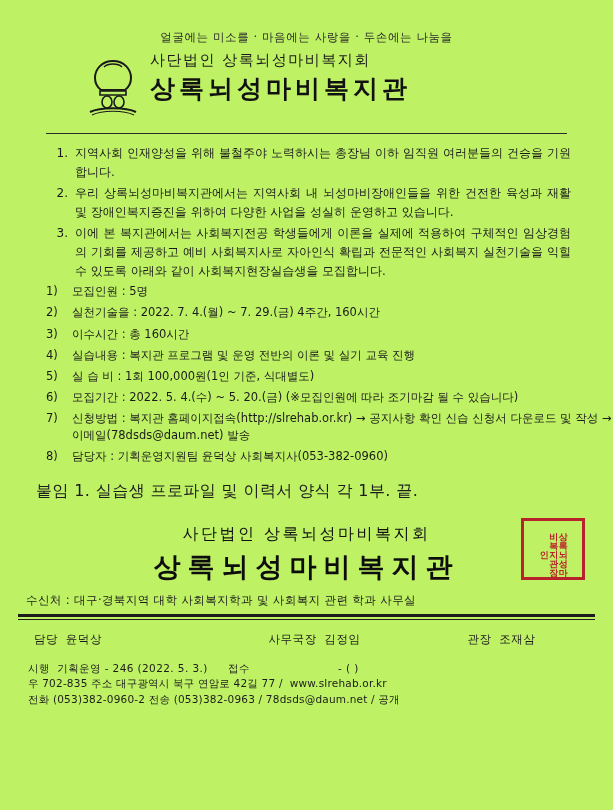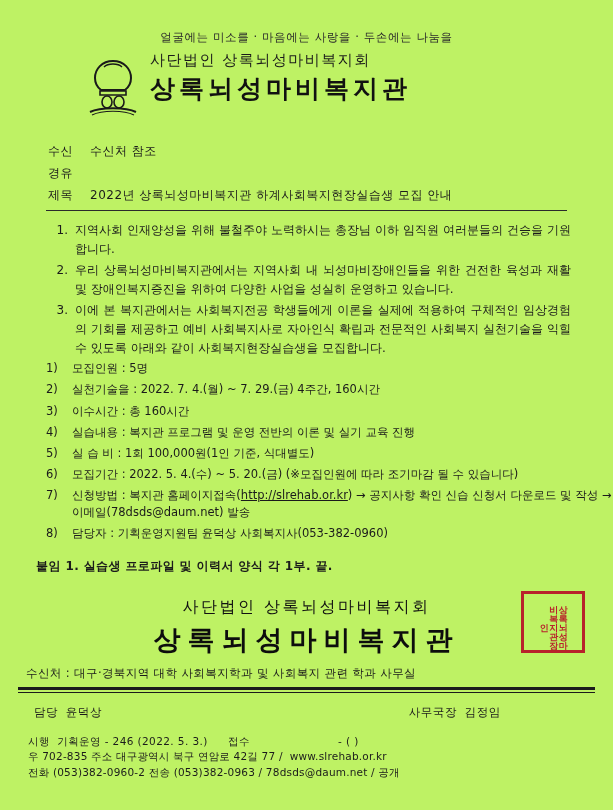--- a/index.html
+++ b/index.html
@@ -114,28 +114,26 @@
     font-size: 11.5px;
     line-height: 1.45;
   }
   .sub-marker {
     flex: 0 0 26px;
   }
   .sub-text {
     flex: 1;
   }
   .sub-text .u {
-    text-decoration: underline;
   }
 
   .attach {
     margin: 16px 0 0 36px;
-    font-size: 12px;
+    font-size: 16px;
     letter-spacing: 0.4px;
-    font-weight: bold;
   }
 
   
   .footer-org {
     text-align: center;
     margin-top: 22px;
     position: relative;
   }
   .footer-small {
     font-size: 16px;
@@ -241,34 +239,20 @@
       <ellipse cx="37" cy="45" rx="5" ry="6" fill="none" stroke="#1a1a1a" stroke-width="1.6"></ellipse>
       <path d="M8 55 C18 50 44 50 54 55" fill="none" stroke="#1a1a1a" stroke-width="2"></path>
       <path d="M10 58 C20 53 42 53 52 58" fill="none" stroke="#1a1a1a" stroke-width="1.2"></path>
     </svg>
     <div class="org-texts">
       <div class="org-name-small">사단법인 상록뇌성마비복지회</div>
       <div class="org-name-big">상록뇌성마비복지관</div>
     </div>
   </div>
 
-  <div class="fields">
-    <div class="field-row">
-      <div class="field-label">수신</div>
-      <div class="field-value">수신처 참조</div>
-    </div>
-    <div class="field-row">
-      <div class="field-label">경유</div>
-      <div class="field-value"></div>
-    </div>
-    <div class="field-row">
-      <div class="field-label">제목</div>
-      <div class="field-value">2022년 상록뇌성마비복지관 하계사회복지현장실습생 모집 안내</div>
-    </div>
-  </div>
 
   <div class="rule"></div>
 
   <div class="body">
     <div class="num-item">
       <div class="num-marker">1.</div>
       <div class="num-text">지역사회 인재양성을 위해 불철주야 노력하시는 총장님 이하 임직원 여러분들의 건승을 기원합니다.</div>
     </div>
     <div class="num-item">
       <div class="num-marker">2.</div>
@@ -327,20 +311,21 @@
   </div>
 
   <div class="recipient-line">수신처 : 대구·경북지역 대학 사회복지학과 및 사회복지 관련 학과 사무실</div>
 
   <div class="thick-rule"></div>
   <div class="thin-rule"></div>
 
   <div class="sig-row">
     <div class="sig-cell left">담당 윤덕상</div>
     <div class="sig-cell">사무국장 김정임</div>
+    <div class="sig-cell right">관장 조재삼</div>
   </div>
 
   <div class="meta">
     <div class="meta-row1">
       <div class="m1"><span>시행</span>&nbsp;&nbsp;<span>기획운영 - 246   (2022. 5. 3.)</span></div>
       <div class="m2">접수</div>
       <div class="m3">-   (       )</div>
     </div>
     <div class="meta-line"><span>우 702-835  주소  대구광역시 북구 연암로 42길 77  /</span>&nbsp;&nbsp;<span class="url">www.slrehab.or.kr</span></div>
     <div class="meta-line">전화 (053)382-0960-2    전송 (053)382-0963 /    78dsds@daum.net  / 공개</div>

